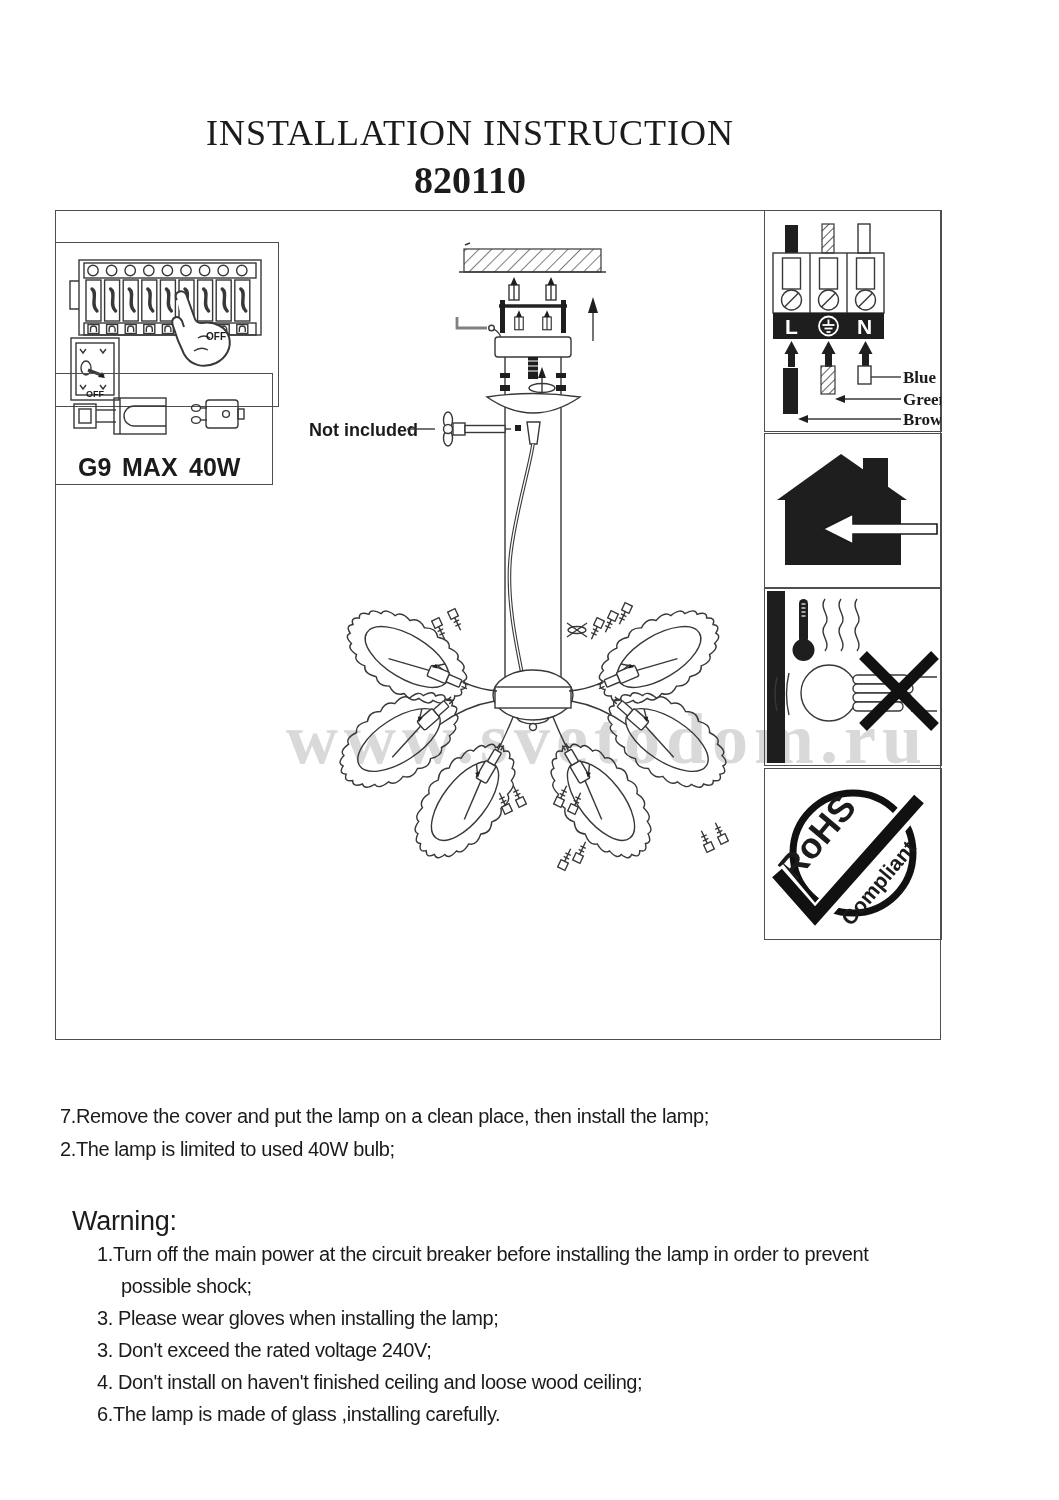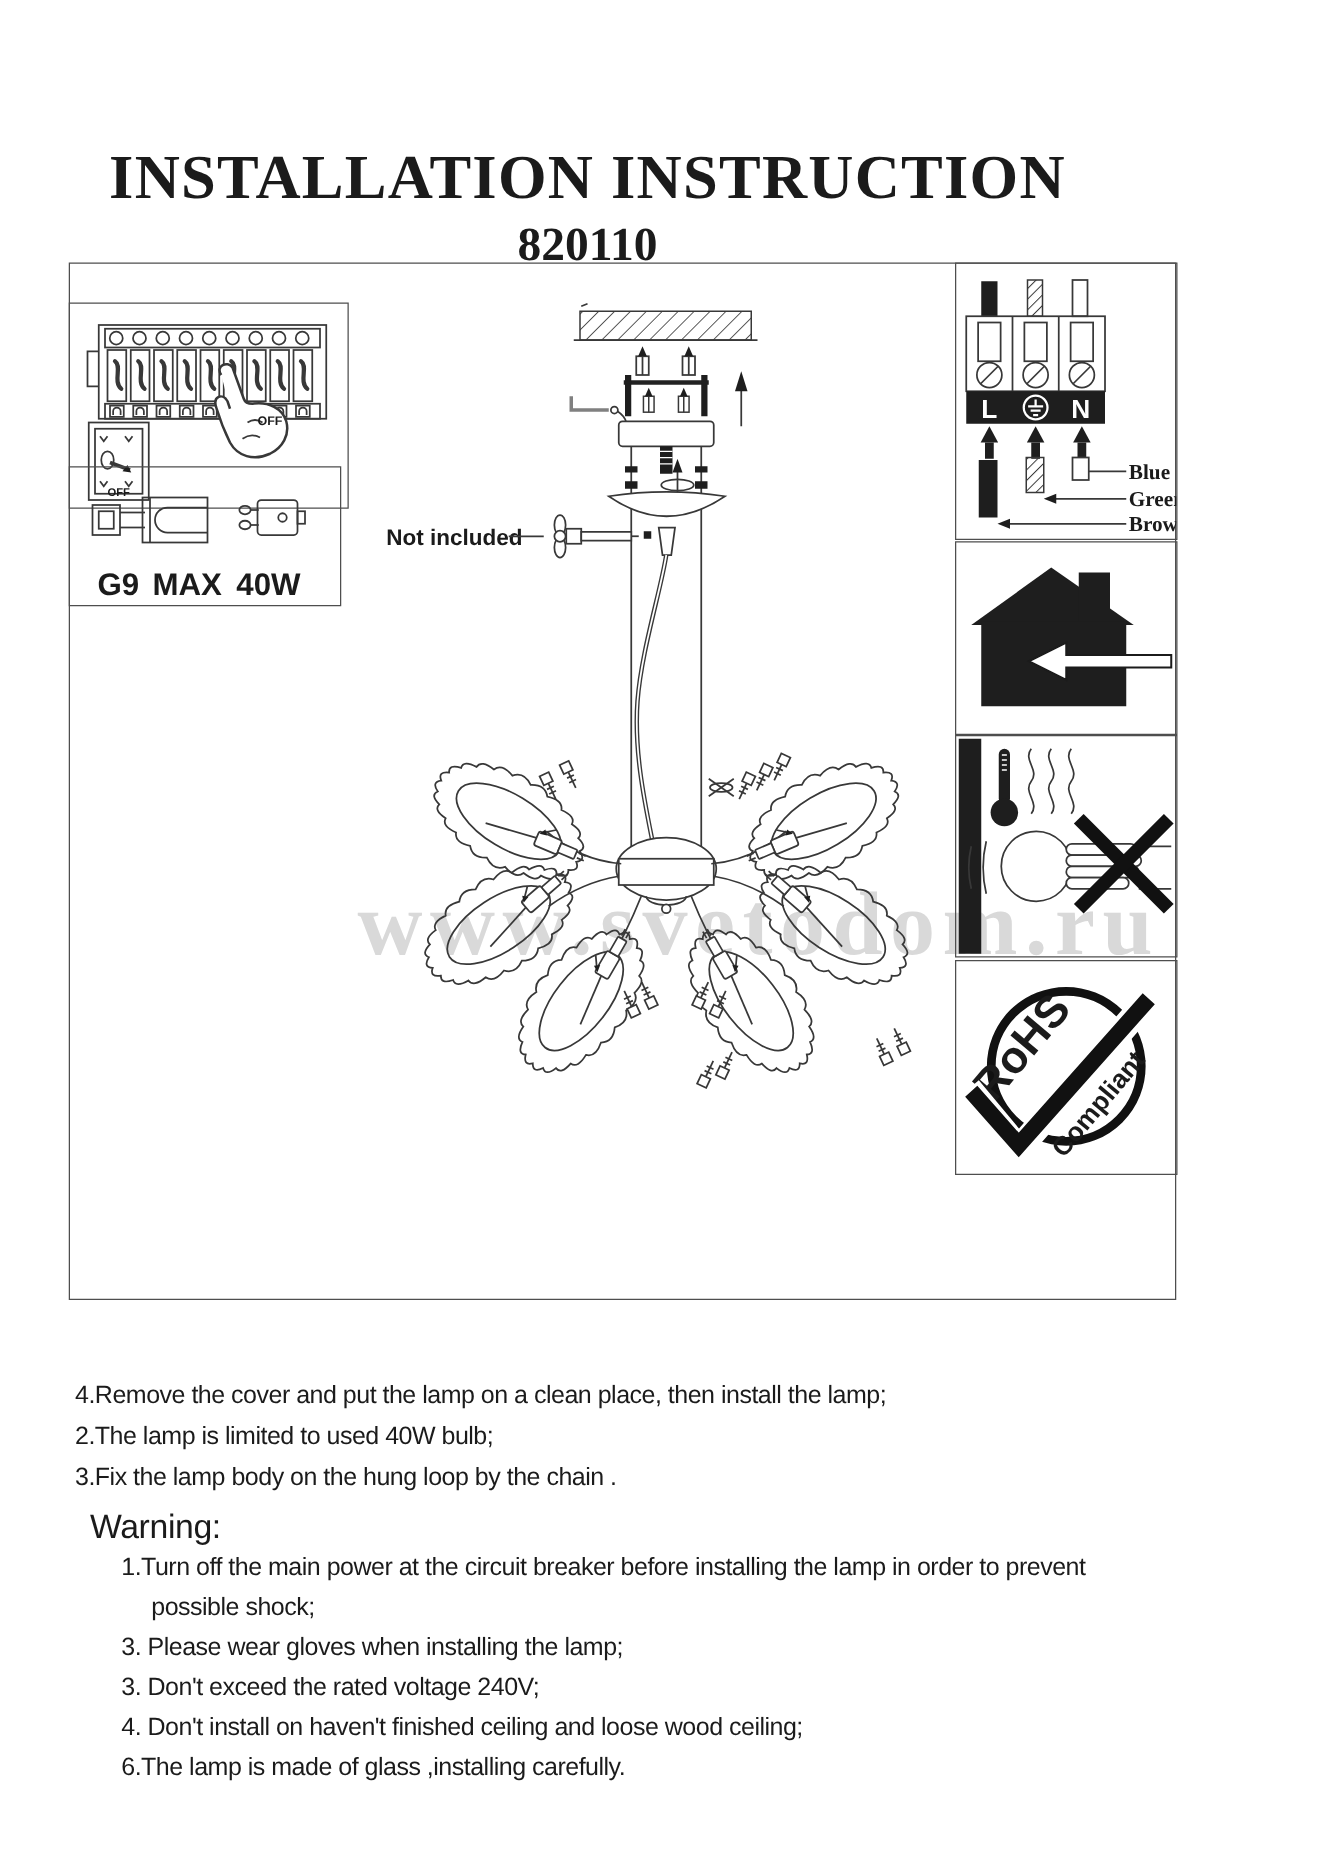--- a/index.html
+++ b/index.html
@@ -1,20 +1,20 @@
 <!DOCTYPE html>
 <html><head>
 <meta charset="utf-8">
 <style>
   html,body{margin:0;padding:0;background:#fff;}
   .page{position:relative;width:1059px;height:1500px;background:#fff;overflow:hidden;
         font-family:"Liberation Sans",sans-serif;color:#1b1b1b;}
   .abs{position:absolute;}
   .title-wrap{left:0;top:112px;width:940px;text-align:center;z-index:2;}
-  .title-line1{font-family:"Liberation Serif",serif;font-weight:700;font-size:50px;letter-spacing:1px;}
+  .title-line1{font-family:"Liberation Serif",serif;font-weight:400;font-size:36px;letter-spacing:1px;}
   .title-line2{font-family:"Liberation Serif",serif;font-weight:700;font-size:38px;margin-top:4px;}
   .main-box{left:55px;top:210px;width:884px;height:828px;border:1px solid #4e4e4e;z-index:2;background:transparent;}
   .sub-box{position:absolute;border:1px solid #4e4e4e;background:transparent;}
   .watermark{left:286px;top:698px;z-index:1;font-family:"Liberation Serif",serif;font-weight:700;
              font-size:72px;letter-spacing:6px;color:#d9d9d9;white-space:nowrap;}
   svg{display:block;}
   .ln{stroke:#383838;stroke-width:1.4;fill:none;}
   .lnw{stroke:#383838;stroke-width:1.4;fill:#fff;}
   .blk{fill:#1e1e1e;stroke:none;}
   .svgtxt{font-family:"Liberation Sans",sans-serif;fill:#1b1b1b;}
@@ -410,23 +410,22 @@
         <use href="#screw" transform="translate(572,808) rotate(-65)"></use>
         <use href="#screw" transform="translate(562,864) rotate(-65)"></use>
         <use href="#screw" transform="translate(577,857) rotate(-65)"></use>
         <use href="#screw" transform="translate(708,846) rotate(-115)"></use>
         <use href="#screw" transform="translate(722,838) rotate(-115)"></use>
       </g>
     </svg>
   </div>
 
   <div class="abs instr-items">
-    <div>4.Remove the cover and put the lamp on a clean place, then install the lamp;</div>
+    <div>7.Remove the cover and put the lamp on a clean place, then install the lamp;</div>
     <div>2.The lamp is limited to used  40W bulb;</div>
-    <div>3.Fix the lamp body on the  hung loop by the chain .</div>
   </div>
 
   <div class="abs warn-head">Warning:</div>
   <div class="abs warn-items">
     <div>1.Turn off the main power at the circuit breaker before installing the lamp in order to prevent</div>
     <div class="cont">possible shock;</div>
     <div>3. Please wear gloves when installing the lamp;</div>
     <div>3. Don't exceed the rated voltage 240V;</div>
     <div>4. Don't install on haven't finished ceiling and loose wood ceiling;</div>
     <div>6.The lamp is made of  glass ,installing carefully.</div>

